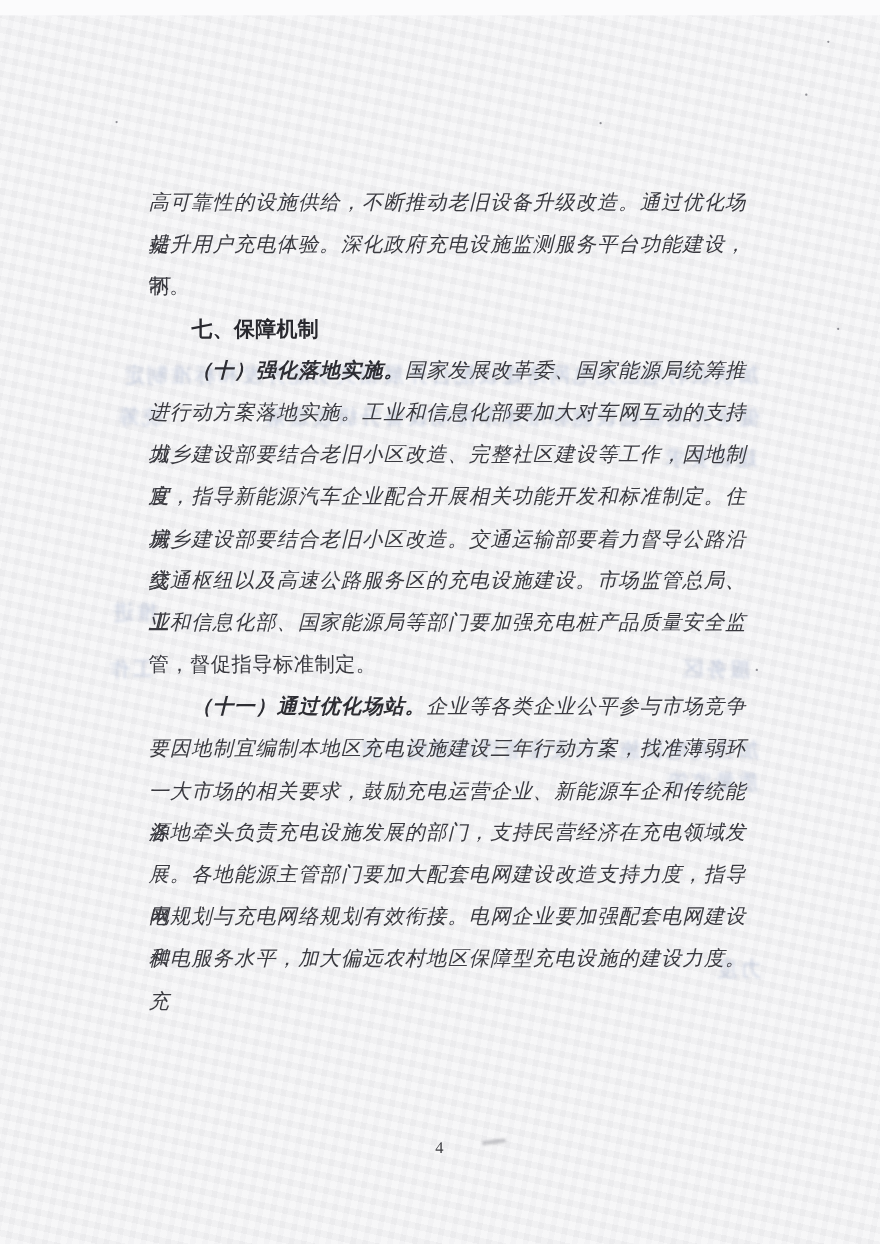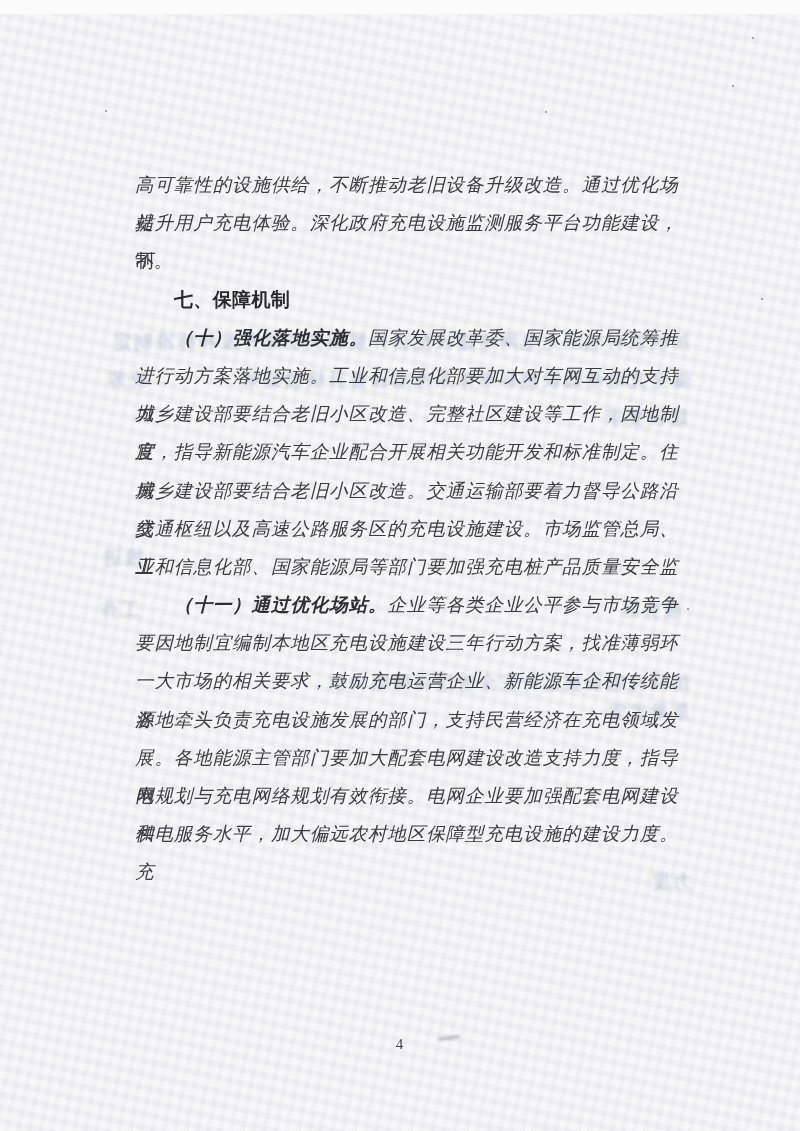--- a/index.html
+++ b/index.html
@@ -86,20 +86,21 @@
     <div class="text-line fill"><span class="run">提升用户充电体验。深化政府充电设施监测服务平台功能建设，不</span></div>
     <div class="text-line"><span class="run">制。</span></div>
     <div class="text-line indent heading"><span class="run bold">七、保障机制</span></div>
     <div class="text-line indent fill"><span class="run bold">（十）强化落地实施。</span><span class="run">国家发展改革委、国家能源局统筹推</span></div>
     <div class="text-line fill"><span class="run">进行动方案落地实施。工业和信息化部要加大对车网互动的支持力</span></div>
     <div class="text-line fill"><span class="run">城乡建设部要结合老旧小区改造、完整社区建设等工作，因地制宜</span></div>
     <div class="text-line fill"><span class="run">度，指导新能源汽车企业配合开展相关功能开发和标准制定。住房</span></div>
     <div class="text-line fill"><span class="run">城乡建设部要结合老旧小区改造。交通运输部要着力督导公路沿线、</span></div>
     <div class="text-line fill"><span class="run">交通枢纽以及高速公路服务区的充电设施建设。市场监管总局、工</span></div>
     <div class="text-line fill"><span class="run">业和信息化部、国家能源局等部门要加强充电桩产品质量安全监</span></div>
+    <div class="text-line"><span class="run">管，督促指导标准制定。</span></div>
     <div class="text-line indent fill"><span class="run bold">（十一）通过优化场站。</span><span class="run">企业等各类企业公平参与市场竞争</span></div>
     <div class="text-line fill"><span class="run">要因地制宜编制本地区充电设施建设三年行动方案，找准薄弱环</span></div>
     <div class="text-line fill"><span class="run">一大市场的相关要求，鼓励充电运营企业、新能源车企和传统能源</span></div>
     <div class="text-line fill"><span class="run">各地牵头负责充电设施发展的部门，支持民营经济在充电领域发</span></div>
     <div class="text-line fill"><span class="run">展。各地能源主管部门要加大配套电网建设改造支持力度，指导电</span></div>
     <div class="text-line fill"><span class="run">网规划与充电网络规划有效衔接。电网企业要加强配套电网建设和</span></div>
     <div class="text-line fill"><span class="run">供电服务水平，加大偏远农村地区保障型充电设施的建设力度。充</span></div>
   </div>
 
 <div class="page-number">4</div>

